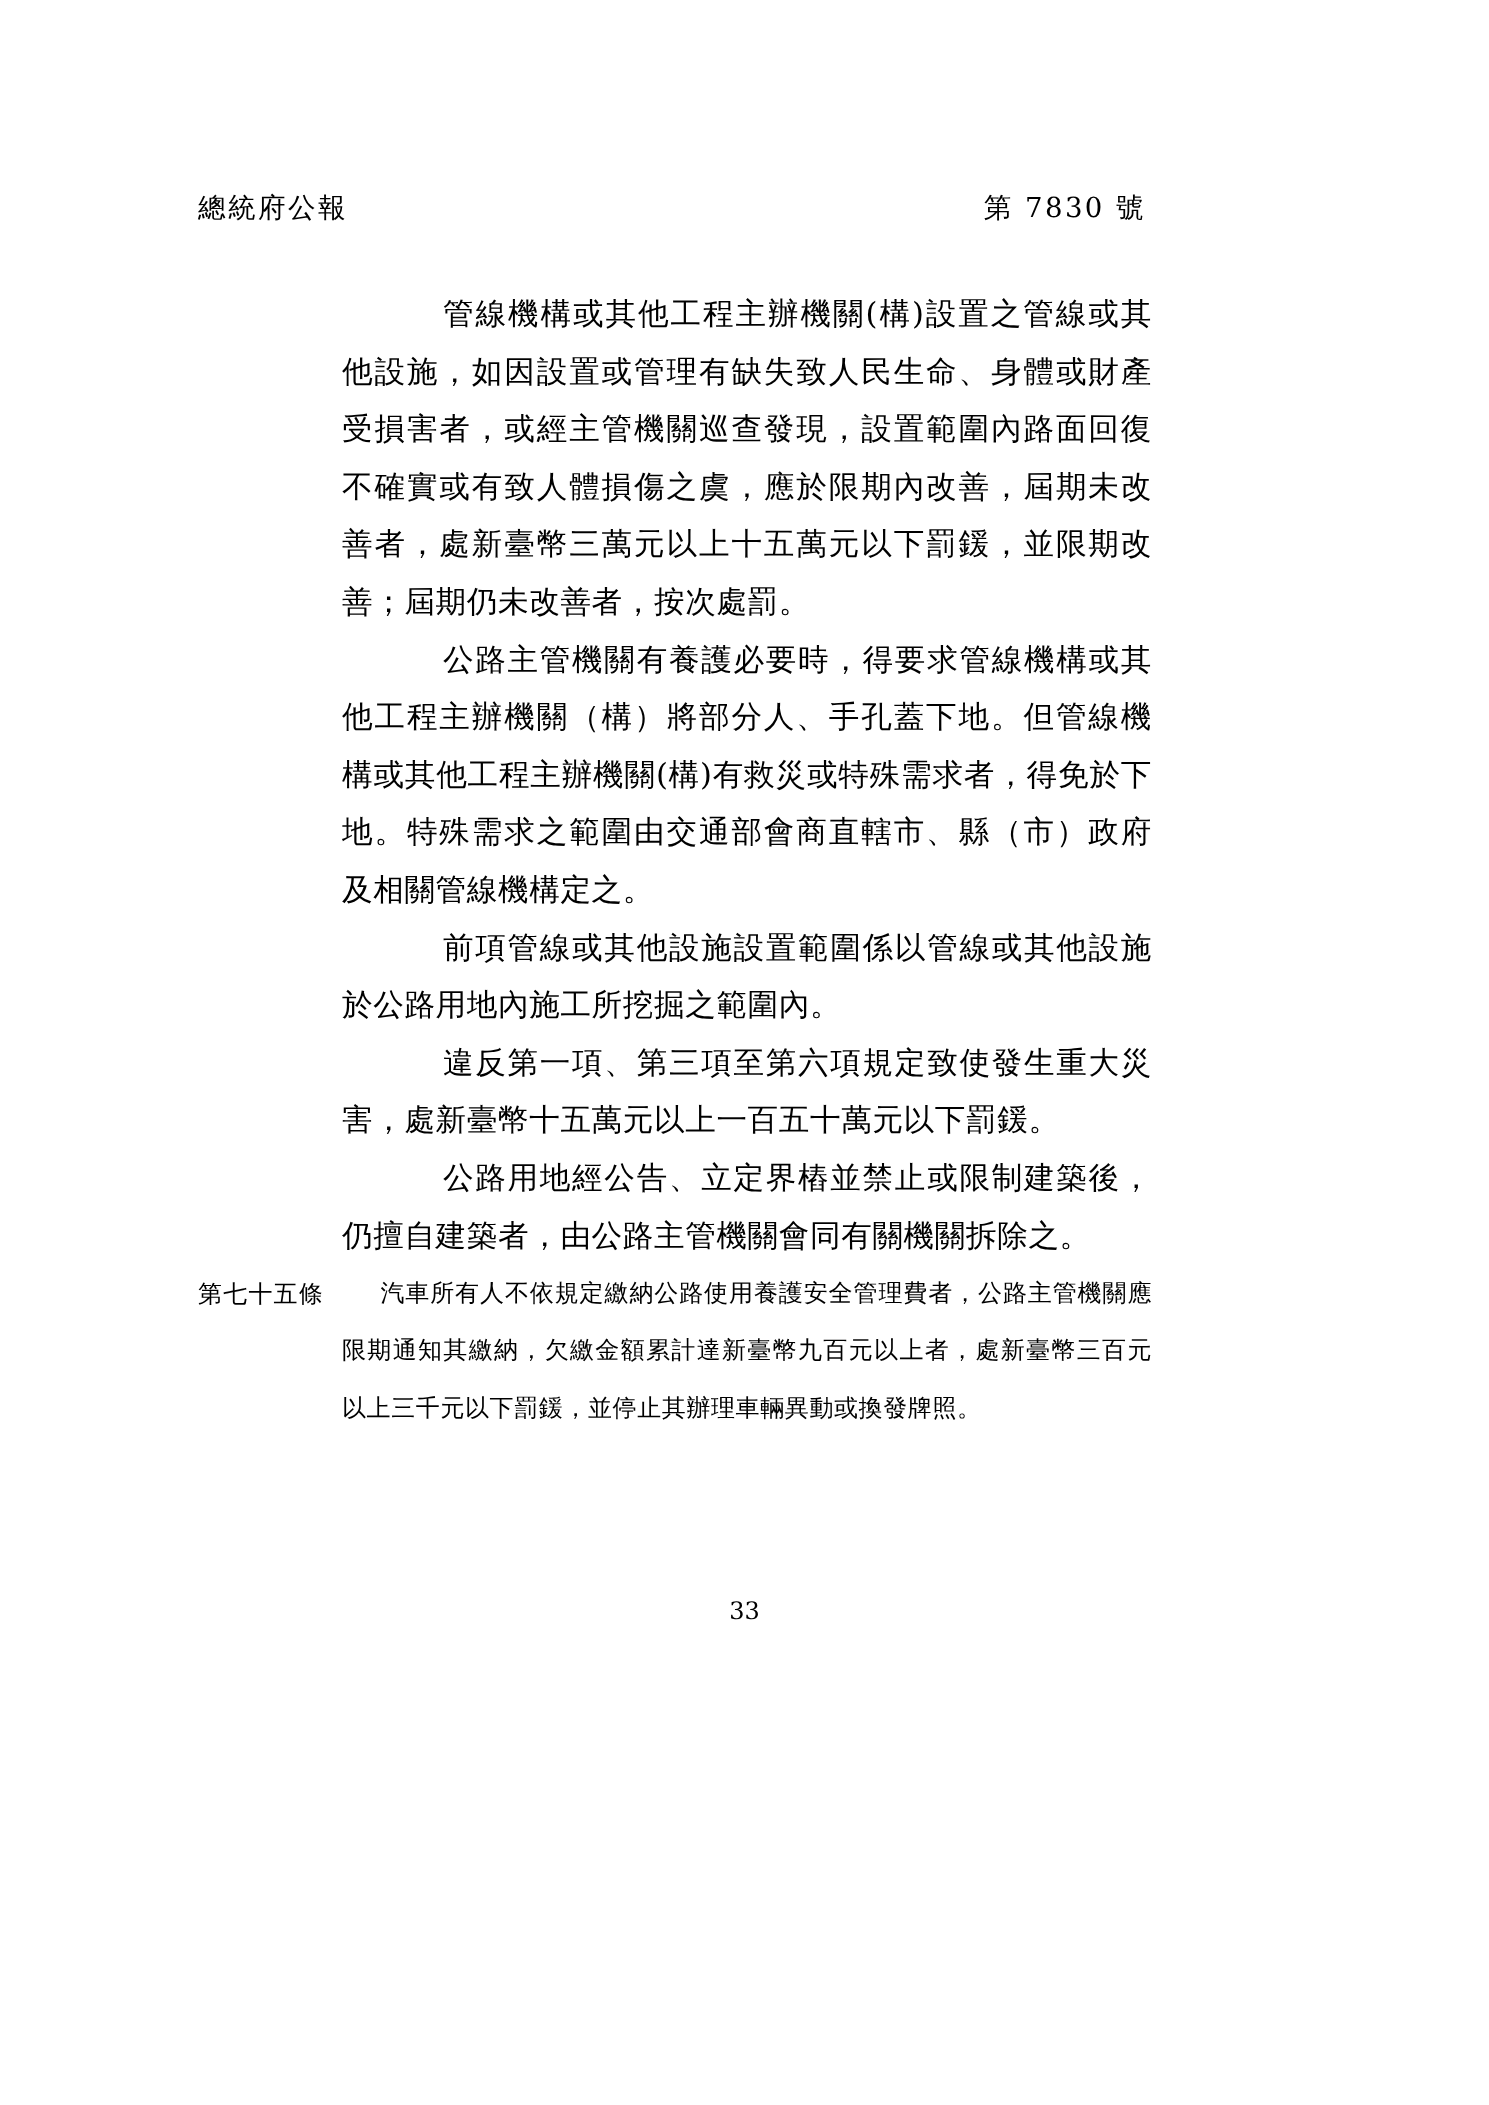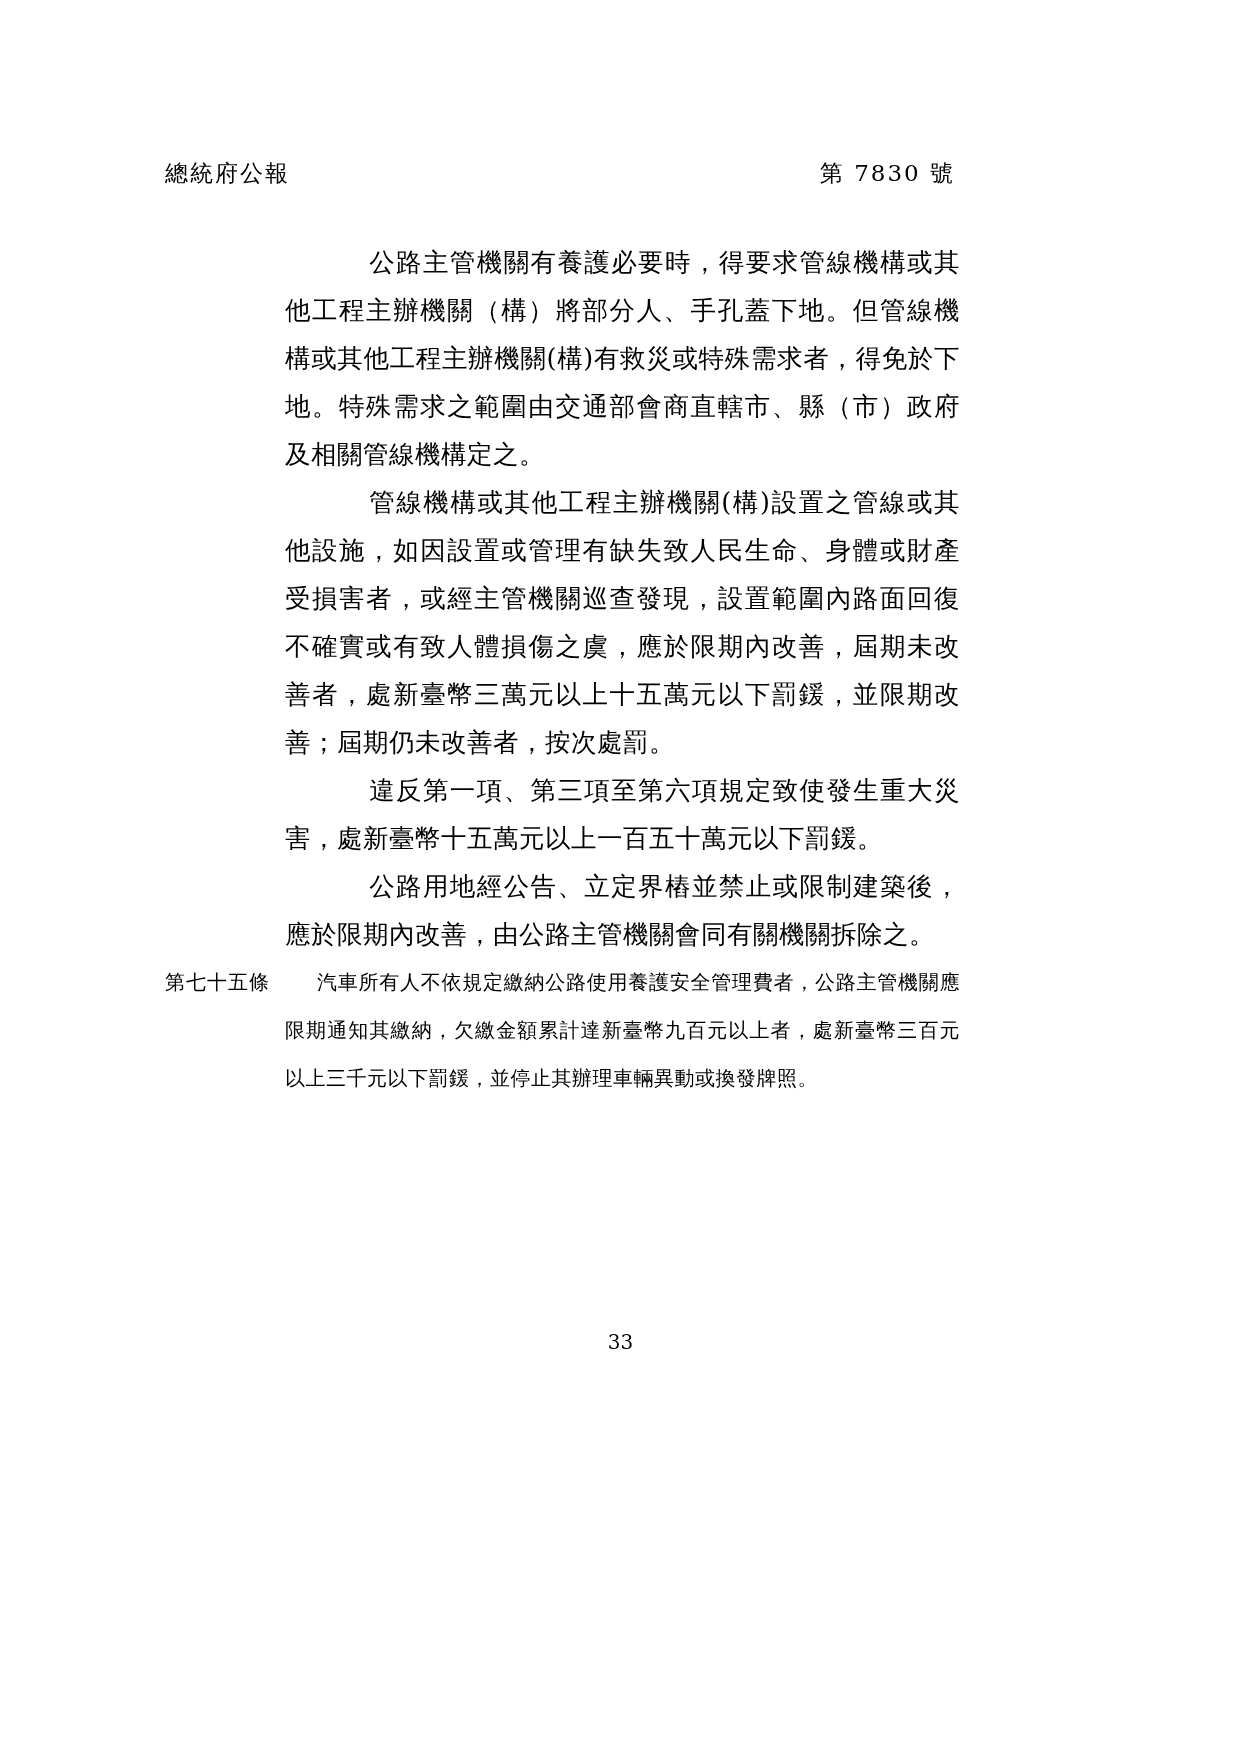--- a/index.html
+++ b/index.html
@@ -90,28 +90,29 @@
 
 <div class="page">
 
   <div class="header">
     <span class="left">總統府公報</span>
     <span class="right">第 7830 號</span>
   </div>
 
   <div class="body-area">
 
+    <p class="para indent">管線機構或其他工程主辦機關(構)設置之管線或其他設施，如因設置或管理有缺失致人民生命、身體或財產受損害者，或經主管機關巡查發現，設置範圍內路面回復不確實或有致人體損傷之虞，應於限期內改善，屆期未改善者，處新臺幣三萬元以上十五萬元以下罰鍰，並限期改善；屆期仍未改善者，按次處罰。</p>
+
     <p class="para indent">公路主管機關有養護必要時，得要求管線機構或其他工程主辦機關（構）將部分人、手孔蓋下地。但管線機構或其他工程主辦機關(構)有救災或特殊需求者，得免於下地。特殊需求之範圍由交通部會商直轄市、縣（市）政府及相關管線機構定之。</p>
 
-    <p class="para indent">管線機構或其他工程主辦機關(構)設置之管線或其他設施，如因設置或管理有缺失致人民生命、身體或財產受損害者，或經主管機關巡查發現，設置範圍內路面回復不確實或有致人體損傷之虞，應於限期內改善，屆期未改善者，處新臺幣三萬元以上十五萬元以下罰鍰，並限期改善；屆期仍未改善者，按次處罰。</p>
-
+    <p class="para indent">前項管線或其他設施設置範圍係以管線或其他設施於公路用地內施工所挖掘之範圍內。</p>
 
     <p class="para indent">違反第一項、第三項至第六項規定致使發生重大災害，處新臺幣十五萬元以上一百五十萬元以下罰鍰。</p>
 
-    <p class="para indent">公路用地經公告、立定界樁並禁止或限制建築後，應於限期內改善，由公路主管機關會同有關機關拆除之。</p>
+    <p class="para indent">公路用地經公告、立定界樁並禁止或限制建築後，仍擅自建築者，由公路主管機關會同有關機關拆除之。</p>
 
     <div class="article">
       <span class="label">第七十五條</span>
       <span class="content">汽車所有人不依規定繳納公路使用養護安全管理費者，公路主管機關應限期通知其繳納，欠繳金額累計達新臺幣九百元以上者，處新臺幣三百元以上三千元以下罰鍰，並停止其辦理車輛異動或換發牌照。</span>
     </div>
 
   </div>
 
   <div class="footer">
     <span>33</span>

